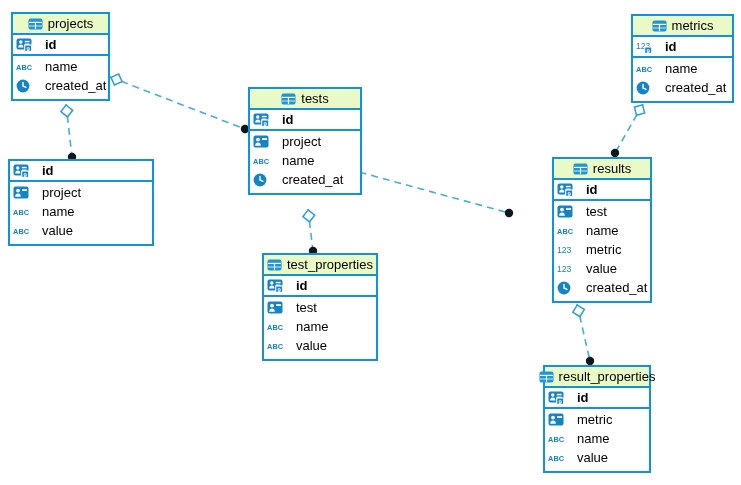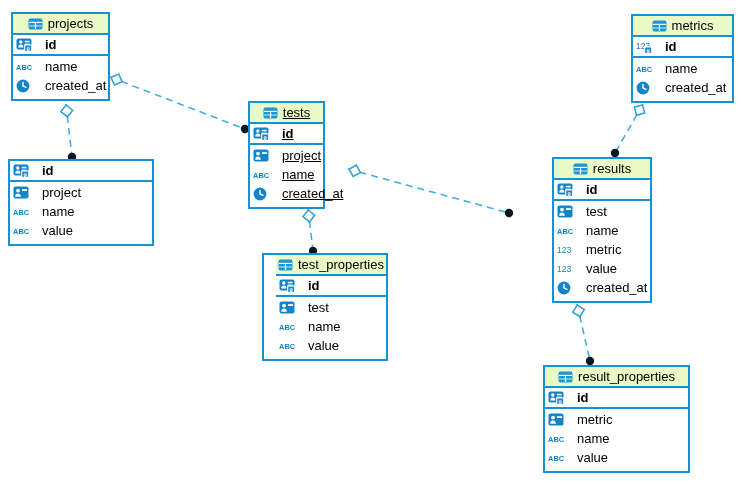--- a/index.html
+++ b/index.html
@@ -199,21 +199,21 @@
           <div class="row ">
             <span class="ic">
               <svg width="17" height="11" viewBox="0 0 17 11">
         <text x="0" y="8.6" font-size="7.4" font-weight="bold" fill="#1584c6" letter-spacing="0.1" font-family="Liberation Sans, sans-serif">ABC</text>
       </svg>
             </span>
             <span class="lbl">value</span>
           </div>
         </div>
       </div>
-      <div class="tbl" style="left: 248px; top: 101px; width: 77px; text-decoration: underline;">
+      <div class="tbl" style="left: 248px; top: 87px; width: 114px;">
         <div class="hdr">
           <span class="ic" style="flex:0 0 15px;width:15px">
             <svg width="15" height="12" viewBox="0 0 15 12">
         <rect x="0.5" y="0.5" width="14" height="11" rx="2" fill="#1e96d6"></rect>
         <line x1="1" y1="4.4" x2="14" y2="4.4" stroke="#fff" stroke-width="1.2"></line>
         <line x1="7.5" y1="4.4" x2="7.5" y2="11" stroke="#fff" stroke-width="1.2"></line>
         <line x1="1" y1="8" x2="14" y2="8" stroke="#fff" stroke-width="0.9" opacity="0.85"></line>
       </svg>
           </span>
           <span class="ttl">tests</span>
@@ -258,21 +258,21 @@
             <span class="ic">
               <svg width="14" height="14" viewBox="0 0 14 14">
         <circle cx="7" cy="7" r="6.4" fill="#1584c6"></circle>
         <path d="M7 3.4 L7 7 L10 8.3" stroke="#fff" stroke-width="1.4" fill="none" stroke-linecap="round"></path>
       </svg>
             </span>
             <span class="lbl">created_at</span>
           </div>
         </div>
       </div>
-      <div class="tbl" style="left: 262px; top: 253px; width: 126px; padding-left: 12px;">
+      <div class="tbl" style="left: 262px; top: 253px; width: 116px;">
         <div class="hdr">
           <span class="ic" style="flex:0 0 15px;width:15px">
             <svg width="15" height="12" viewBox="0 0 15 12">
         <rect x="0.5" y="0.5" width="14" height="11" rx="2" fill="#1e96d6"></rect>
         <line x1="1" y1="4.4" x2="14" y2="4.4" stroke="#fff" stroke-width="1.2"></line>
         <line x1="7.5" y1="4.4" x2="7.5" y2="11" stroke="#fff" stroke-width="1.2"></line>
         <line x1="1" y1="8" x2="14" y2="8" stroke="#fff" stroke-width="0.9" opacity="0.85"></line>
       </svg>
           </span>
           <span class="ttl">test_properties</span>
@@ -435,21 +435,21 @@
             <span class="ic">
               <svg width="14" height="14" viewBox="0 0 14 14">
         <circle cx="7" cy="7" r="6.4" fill="#1584c6"></circle>
         <path d="M7 3.4 L7 7 L10 8.3" stroke="#fff" stroke-width="1.4" fill="none" stroke-linecap="round"></path>
       </svg>
             </span>
             <span class="lbl">created_at</span>
           </div>
         </div>
       </div>
-      <div class="tbl" style="left: 543px; top: 365px; width: 147px;">
+      <div class="tbl" style="left: 543px; top: 365px; width: 108px;">
         <div class="hdr">
           <span class="ic" style="flex:0 0 15px;width:15px">
             <svg width="15" height="12" viewBox="0 0 15 12">
         <rect x="0.5" y="0.5" width="14" height="11" rx="2" fill="#1e96d6"></rect>
         <line x1="1" y1="4.4" x2="14" y2="4.4" stroke="#fff" stroke-width="1.2"></line>
         <line x1="7.5" y1="4.4" x2="7.5" y2="11" stroke="#fff" stroke-width="1.2"></line>
         <line x1="1" y1="8" x2="14" y2="8" stroke="#fff" stroke-width="0.9" opacity="0.85"></line>
       </svg>
           </span>
           <span class="ttl">result_properties</span>

